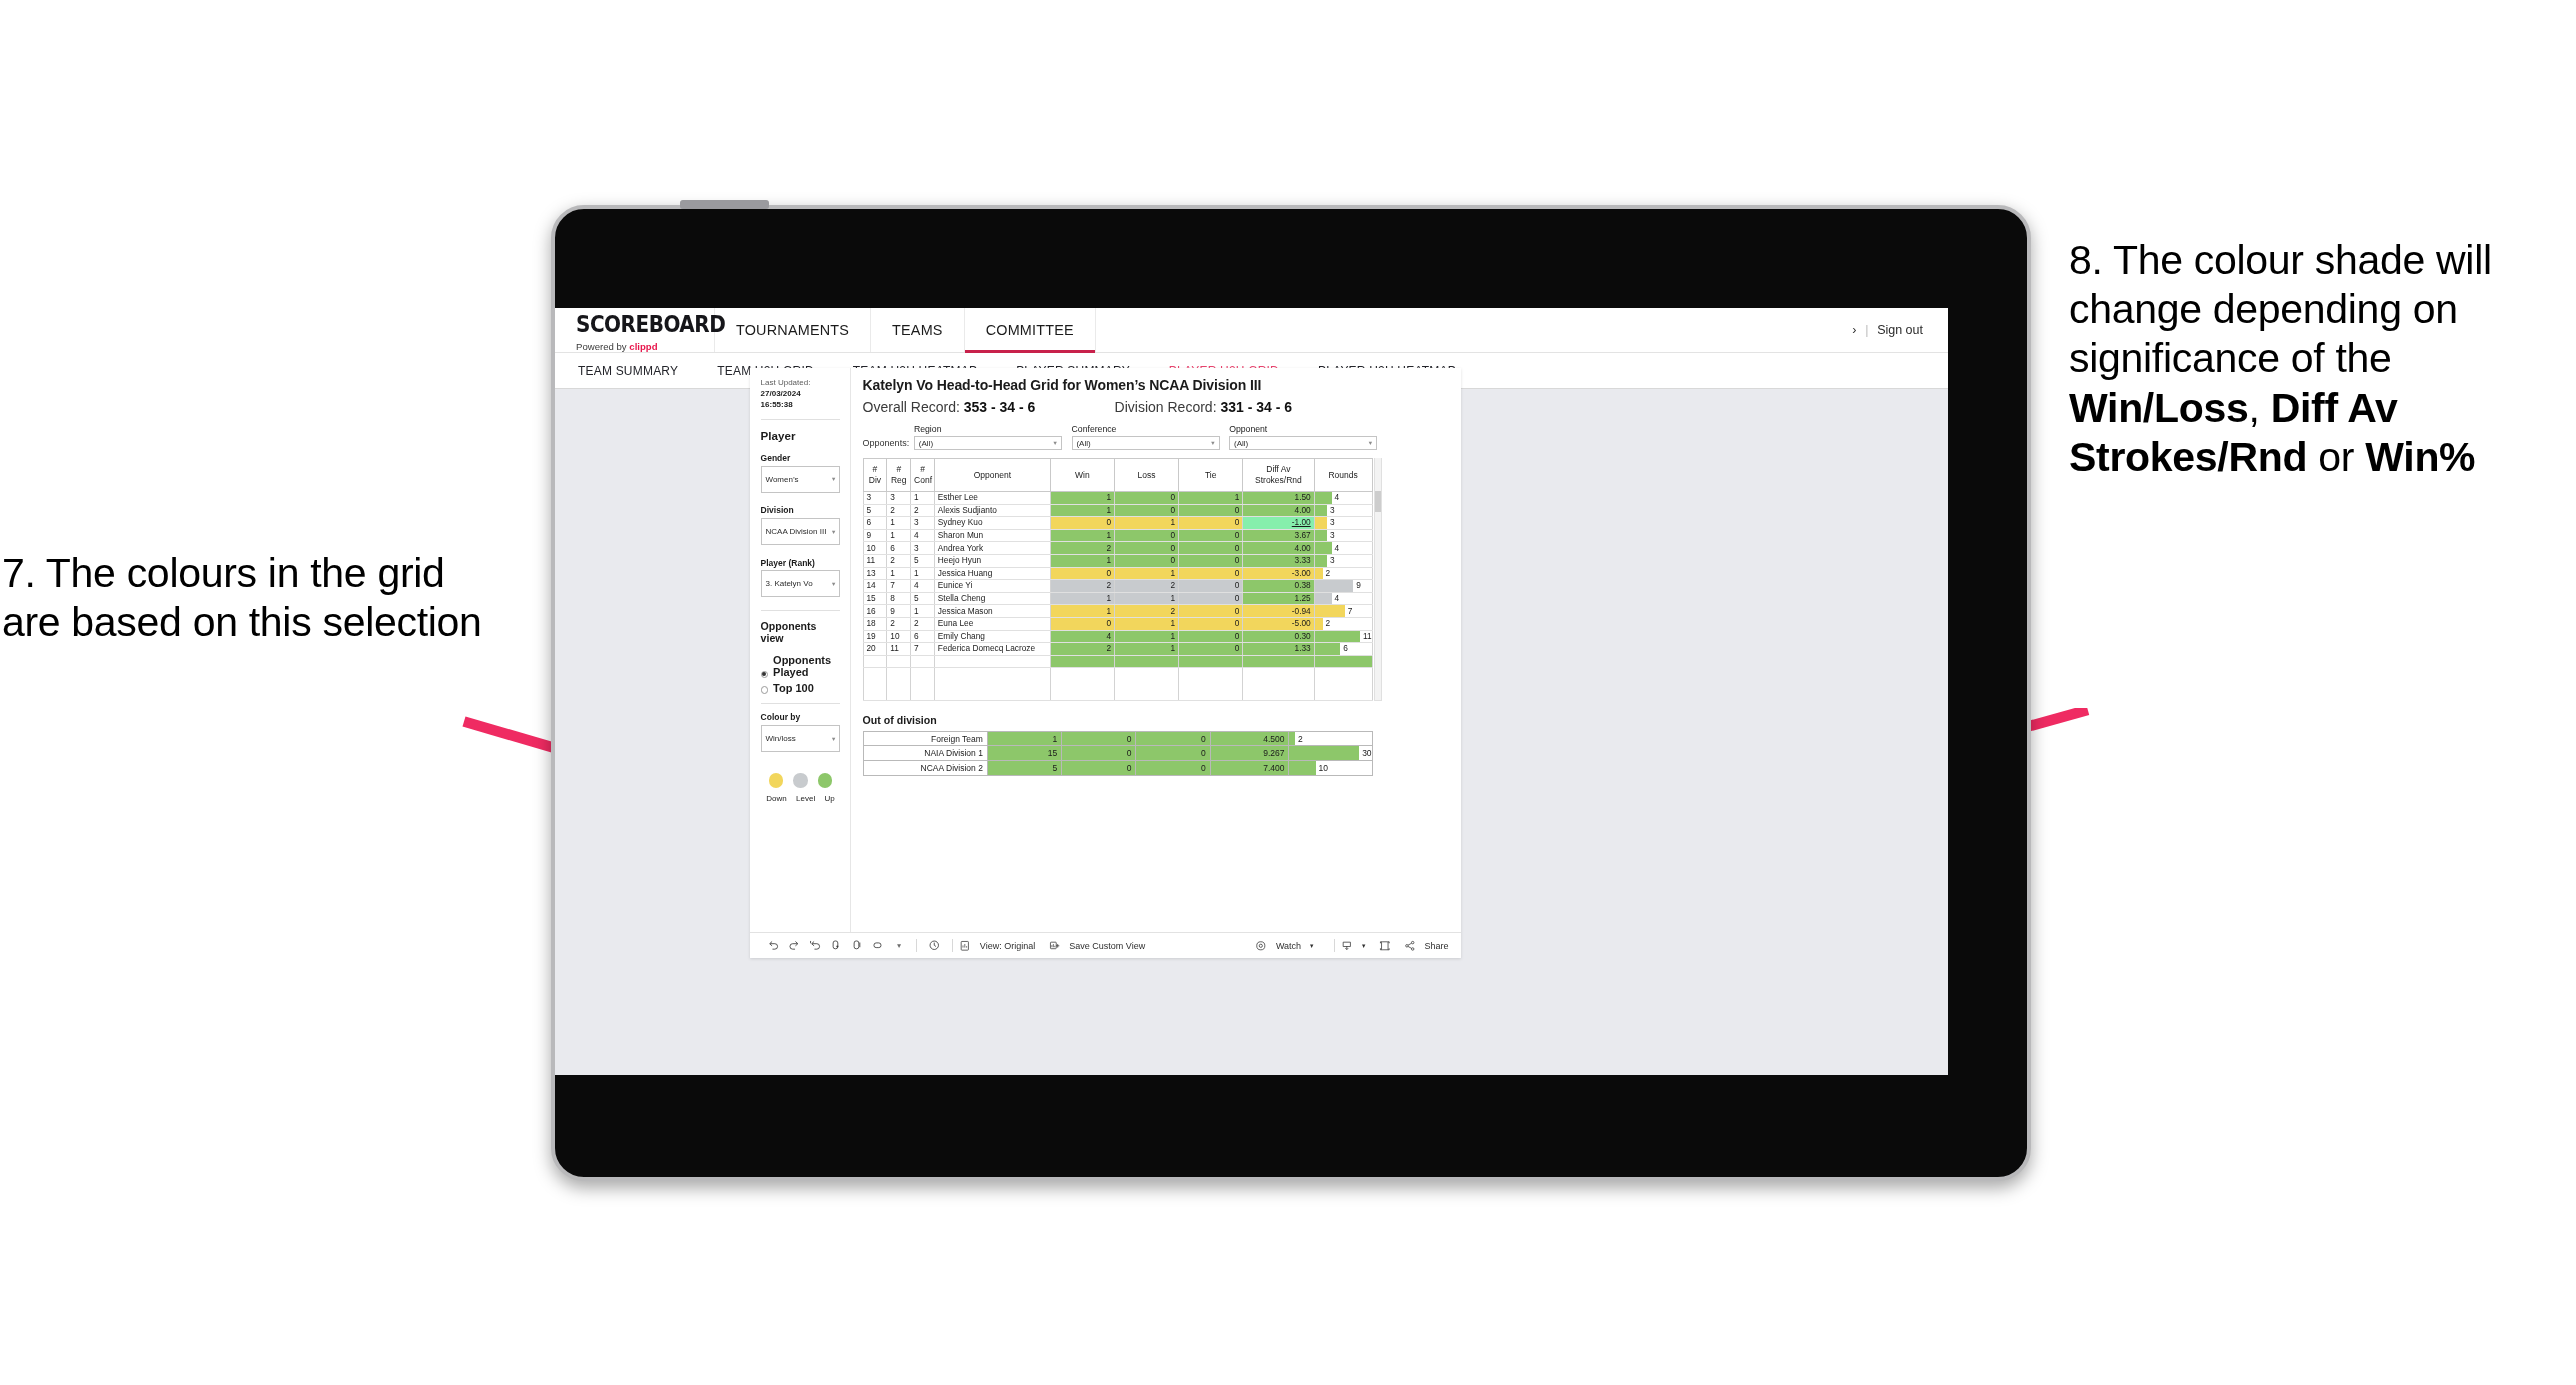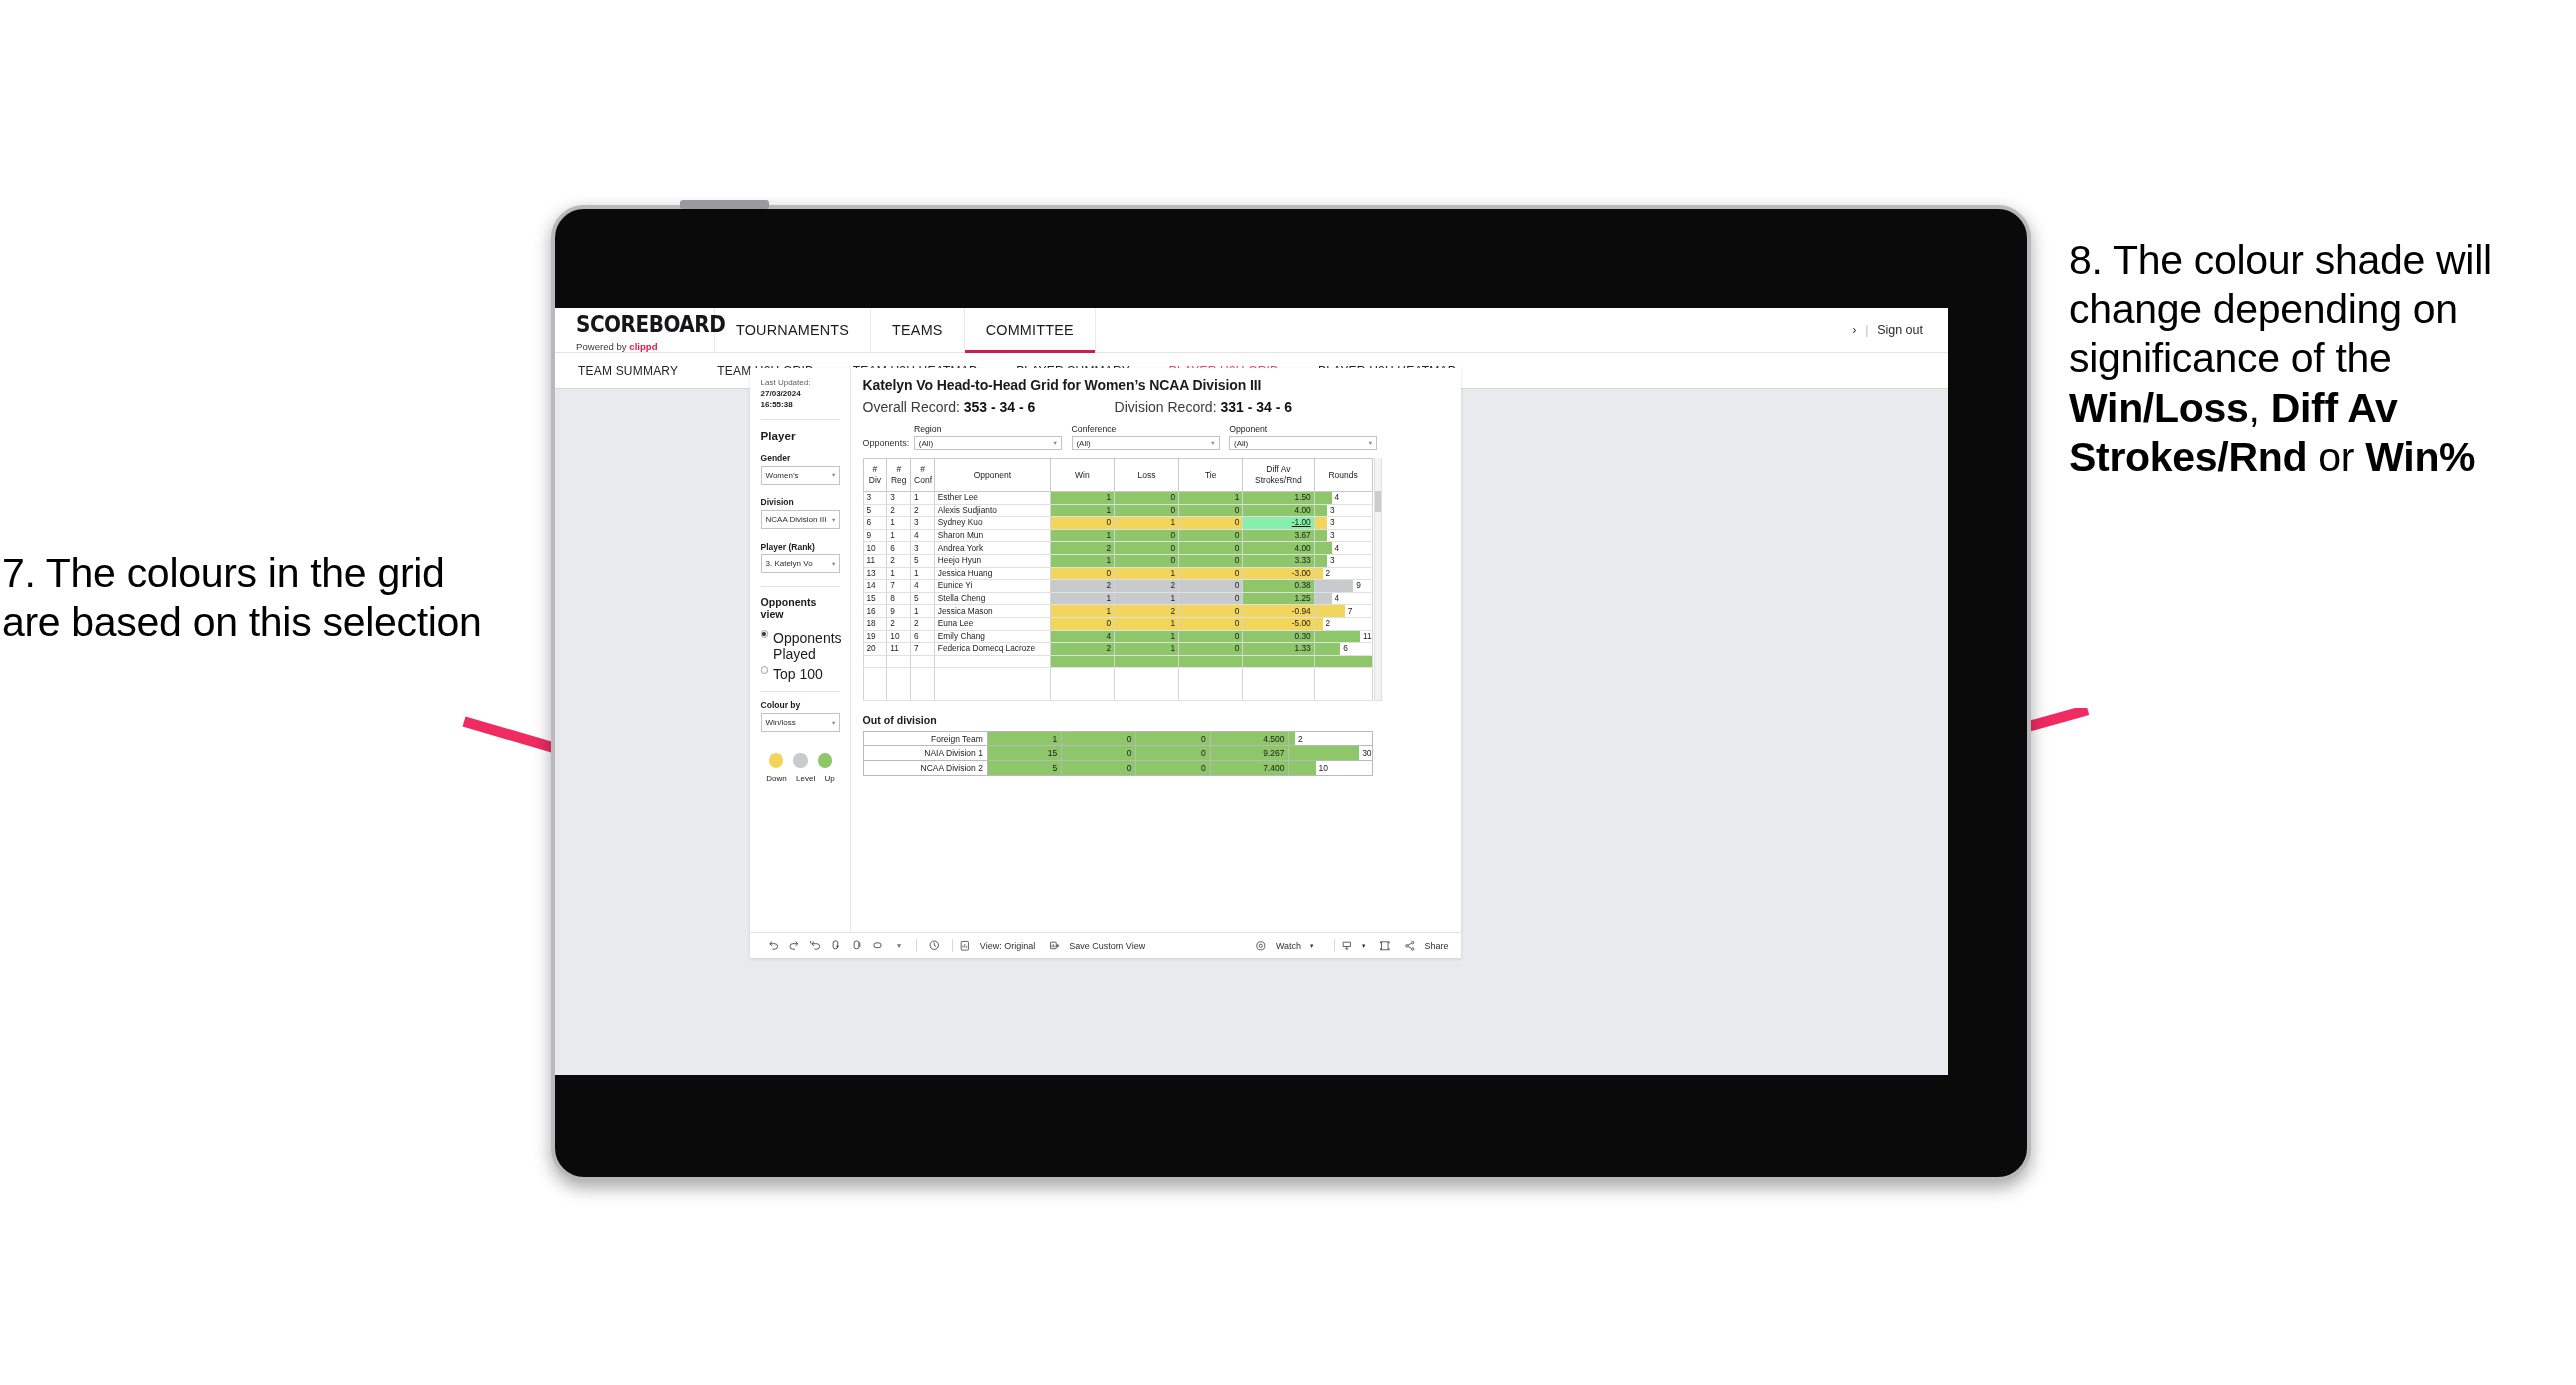--- a/index.html
+++ b/index.html
@@ -114,27 +114,27 @@
     border-right: 1px solid #e6e6e6;
     font-size: 8.7px; color: #222;
   }
   #last-updated { font-size: 8px; color: #5d5d5d; line-height: 1.42; }
   #last-updated b { color: #1b1b1b; font-weight: 700; }
   .hr { height: 1px; background: #e0e0e0; margin: 8.7px 0 8.7px 0; }
   .side-h { font-size: 11.6px; font-weight: 700; color: #1b1b1b; margin-bottom: 10.6px; }
   .side-h.small { font-size: 10.6px; }
   .field-label { font-size: 8.5px; font-weight: 700; color: #1b1b1b; margin-bottom: 2.9px; }
   .drop {
-    height: 19px; border: 1px solid #c4c4c4; background: #fff;
+    height: 27px; border: 1px solid #c4c4c4; background: #fff;
     display: flex; align-items: center; justify-content: space-between;
     padding: 0 2.9px 0 3.9px; font-size: 8px; color: #2b2b2b;
     margin-bottom: 12.5px; white-space: nowrap; overflow: hidden;
   }
   .drop .caret { font-size: 5.8px; color: #8c8c8c; }
-  .radio-row { display: flex; align-items: flex-start; gap: 4.8px; margin-bottom: 3.9px; font-size: 14px; color: #1b1b1b; }
+  .radio-row { display: flex; align-items: flex-end; gap: 4.8px; margin-bottom: 3.9px; font-size: 11px; color: #1b1b1b; font-weight: bold; }
   .radio {
     width: 7.7px; height: 7.7px; border-radius: 50%;
     border: 1px solid #9a9a9a; background: #fff;
     display: inline-flex; align-items: center; justify-content: center; flex: none;
   }
   .radio.on::after { content: ""; width: 3.9px; height: 3.9px; border-radius: 50%; background: #333; }
   #legend { margin-top: 21px; }
   #legend-dots { display: flex; justify-content: space-around; padding: 0 2.9px; }
   .ldot { width: 14.4px; height: 14.4px; border-radius: 50%; }
   #legend-labels { display: flex; justify-content: space-around; padding: 0 1px; margin-top: 6.7px; font-size: 8px; color: #222; }

